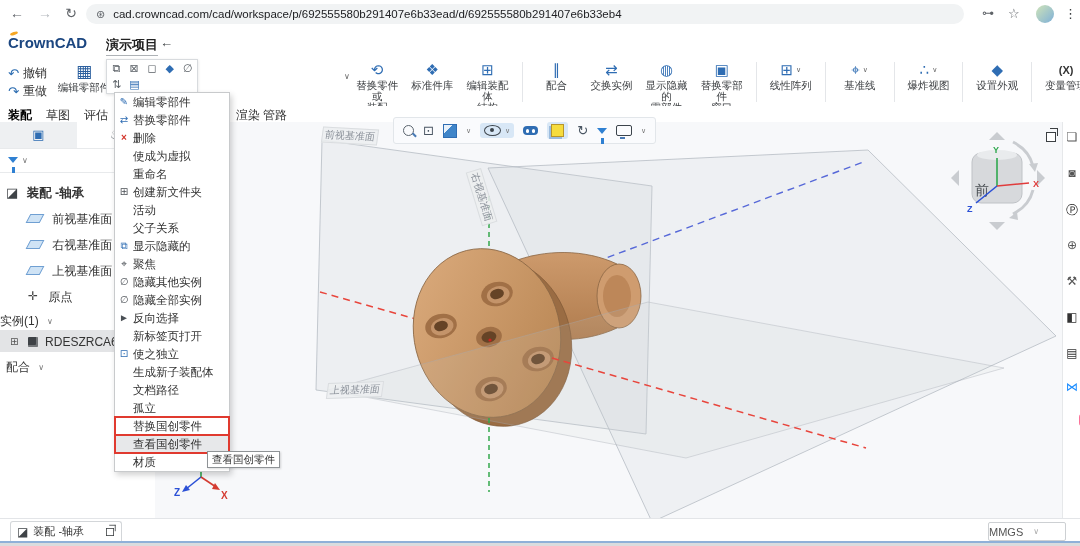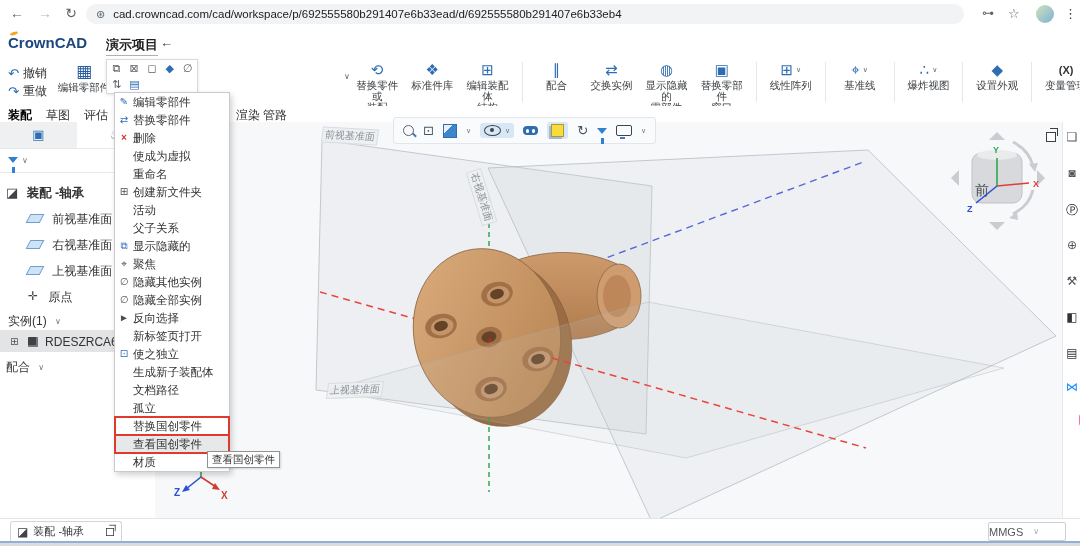--- a/index.html
+++ b/index.html
@@ -322,21 +322,21 @@
       <span class="lbl">右视基准面</span>
     </div>
     <div class="trow" style="top:136px;padding-left:28px;box-sizing:border-box">
       <span class="i-plane"></span>
       <span class="lbl">上视基准面</span>
     </div>
     <div class="trow" style="top:162px;padding-left:28px;box-sizing:border-box">
       <span style="color:#444;margin-right:7px">✛</span>
       <span class="lbl">原点</span>
     </div>
-    <div class="trow" style="top:186px;padding-left:8px;box-sizing:border-box">
+    <div class="trow" style="top:186px;padding-left:0;box-sizing:border-box">
       <span class="lbl">实例(1)</span>
       <span class="chvsm" style="margin-left:5px">∨</span>
     </div>
     <div class="trow seltr" style="top:208px;height:22px;line-height:22px">
       <span style="margin-left:10px;font-size:10px;color:#555">⊞</span>
       <span class="i-part" style="margin:0 4px 0 6px"></span>
       <span class="lbl">RDESZRCA6(2)</span>
       <span style="position:absolute;left:146px;color:#555;font-size:11px">‹</span>
     </div>
     <div class="trow" style="top:232px;padding-left:6px;box-sizing:border-box">

